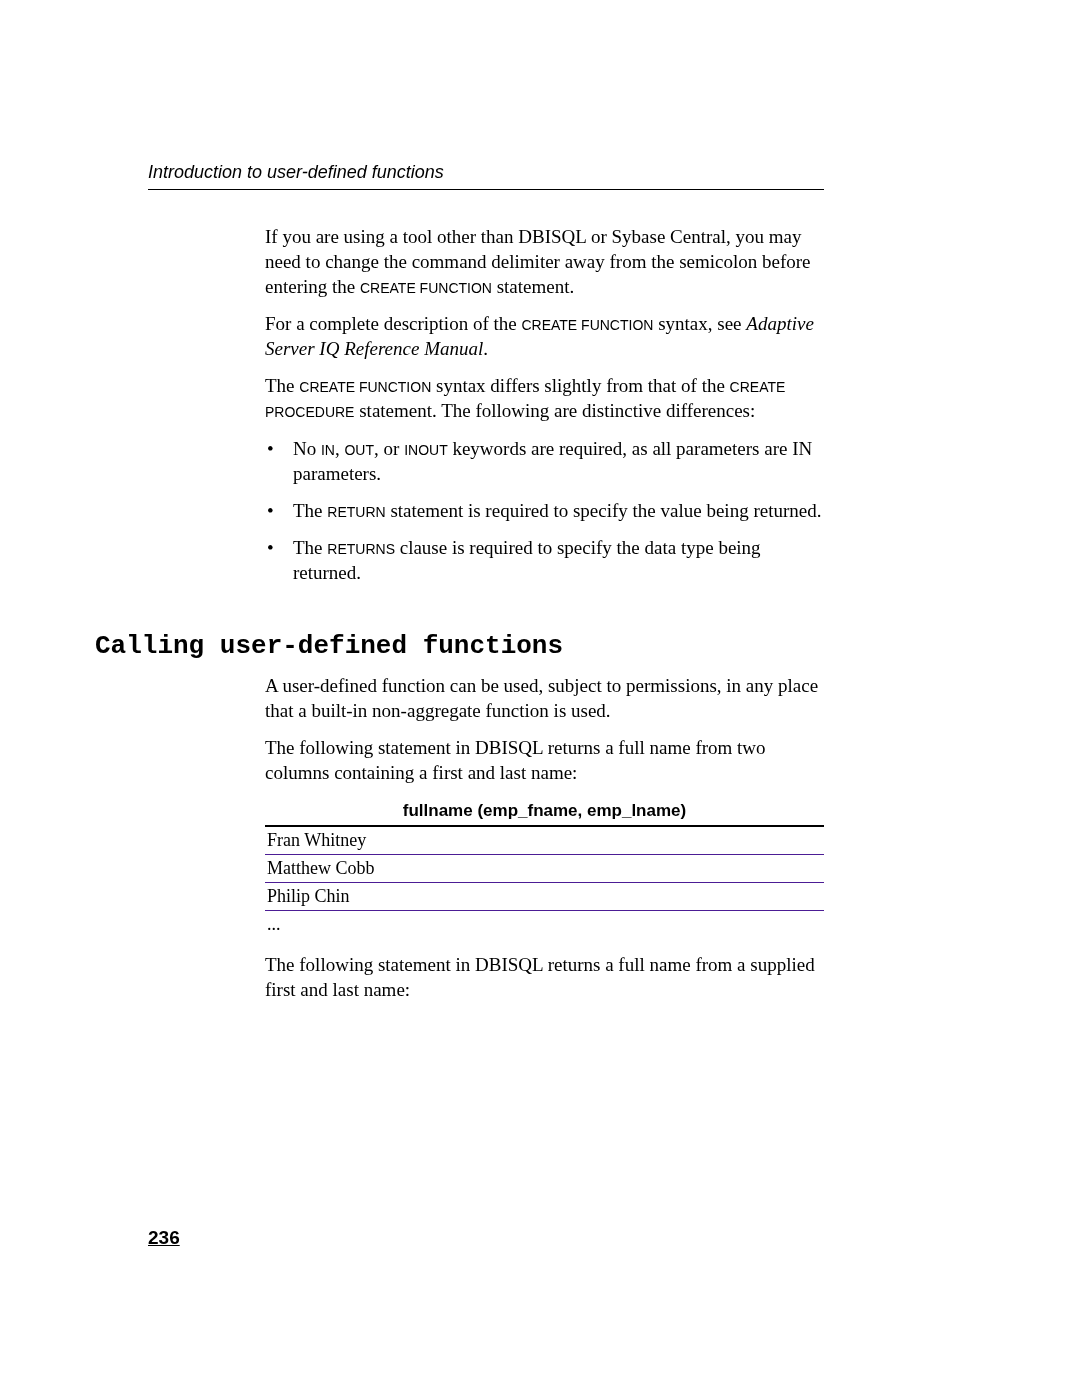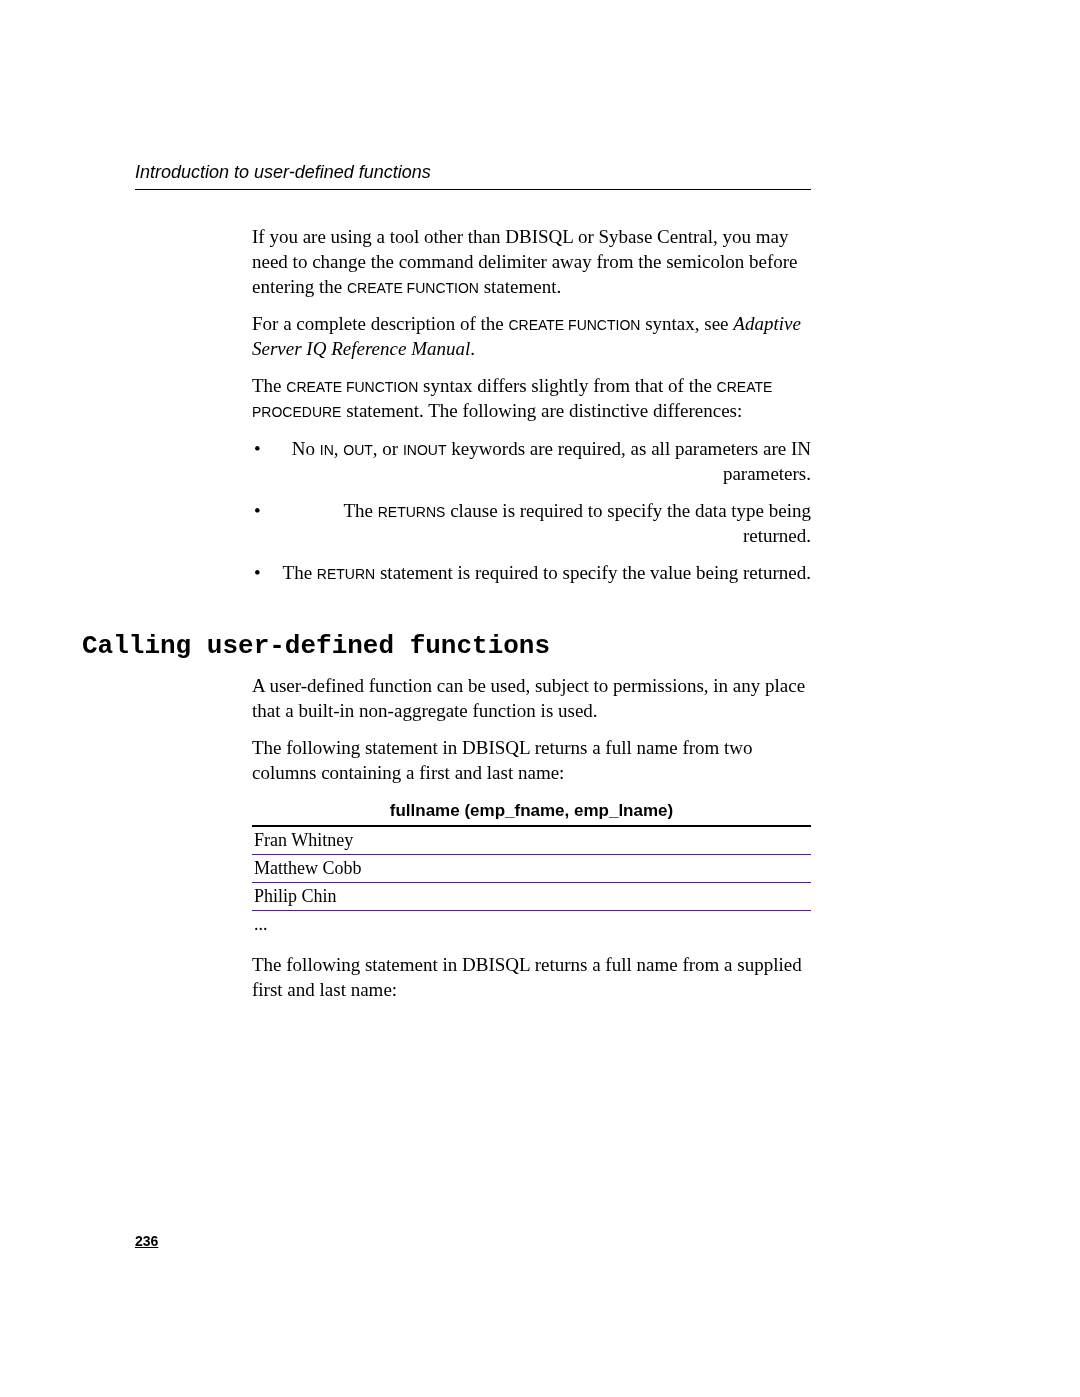--- a/index.html
+++ b/index.html
@@ -8,20 +8,21 @@
     background: #ffffff;
     font-family: "Times New Roman", Times, serif;
     color: #000;
   }
   .page {
     width: 941px;
     height: 1397px;
     position: relative;
     box-sizing: border-box;
     padding: 160px 130px 0 82px;
+    margin-left: 13px;
   }
   .running-head {
     position: absolute;
     top: 162px;
     left: 135px;
     right: 130px;
     font-style: italic;
     font-family: Arial, Helvetica, sans-serif;
     font-size: 18px;
     border-bottom: 1.5px solid #000;
@@ -44,21 +45,20 @@
     font-family: "Courier New", Courier, monospace;
     font-size: 18px;
     white-space: pre;
     margin: 8px 0 14px 28px;
     line-height: 1.28;
   }
   ul.bullets {
     list-style: none;
     padding: 0;
     margin: 4px 0 16px 0;
-    text-align: right;
   }
   ul.bullets li {
     position: relative;
     padding-left: 28px;
     font-size: 19px;
     line-height: 1.32;
     margin-bottom: 12px;
   }
   ul.bullets li::before {
     content: "•";
@@ -91,21 +91,21 @@
   .tbl-ell {
     font-size: 18px;
     padding: 3px 2px;
   }
   .page-num {
     position: absolute;
     left: 135px;
     bottom: 148px;
     font-family: Arial, Helvetica, sans-serif;
     font-weight: bold;
-    font-size: 14px;
+    font-size: 19px;
     text-decoration: underline;
   }
   .ital { font-style: italic; }
 </style>
 </head>
 <body>
 
 <div class="page">
 
   <div class="running-head">Introduction to user-defined functions</div>
@@ -123,24 +123,24 @@
 
     <p>
       <span>The </span><span class="sans">CREATE FUNCTION</span><span> syntax differs slightly from that of the </span><span class="sans">CREATE PROCEDURE</span><span> statement. The following are distinctive differences:</span>
     </p>
 
     <ul class="bullets">
       <li>
         <span>No </span><span class="sans">IN</span><span>, </span><span class="sans">OUT</span><span>, or </span><span class="sans">INOUT</span><span> keywords are required, as all parameters are IN parameters.</span>
       </li>
       <li>
-        <span>The </span><span class="sans">RETURNS</span><span> clause is required to specify the data type being returned.</span>
+        <span>The </span><span class="sans">RETURN</span><span> statement is required to specify the value being returned.</span>
       </li>
       <li>
-        <span>The </span><span class="sans">RETURN</span><span> statement is required to specify the value being returned.</span>
+        <span>The </span><span class="sans">RETURNS</span><span> clause is required to specify the data type being returned.</span>
       </li>
     </ul>
 
     <h2 class="section">Calling user-defined functions</h2>
 
     <p>A user-defined function can be used, subject to permissions, in any place that a built-in non-aggregate function is used.</p>
     <p>The following statement in DBISQL returns a full name from two columns containing a first and last name:</p>
 
 
     <div class="table-wrap">

